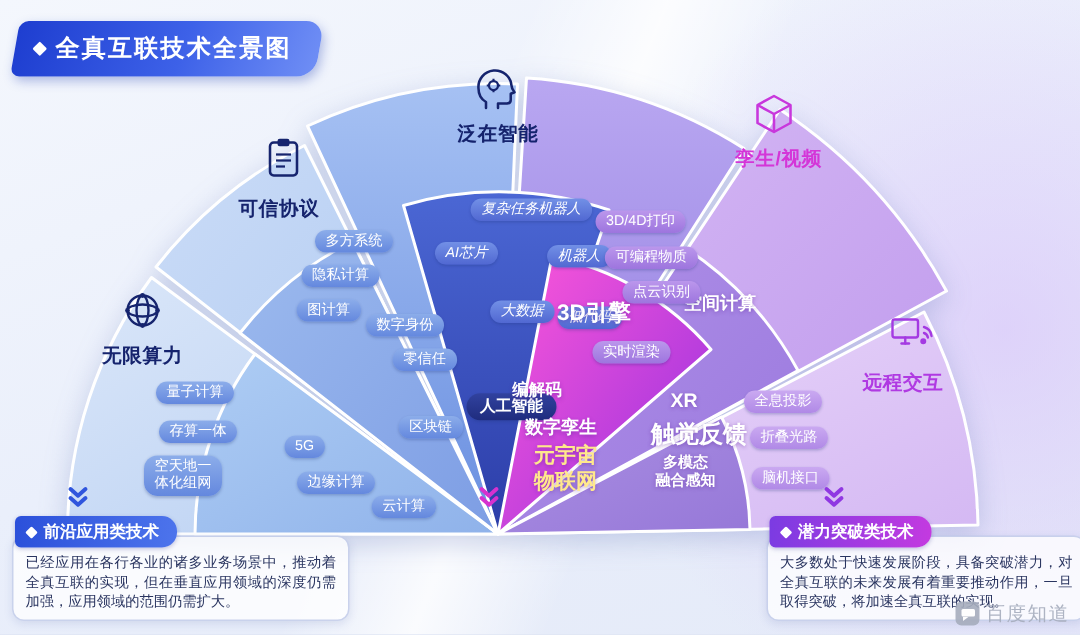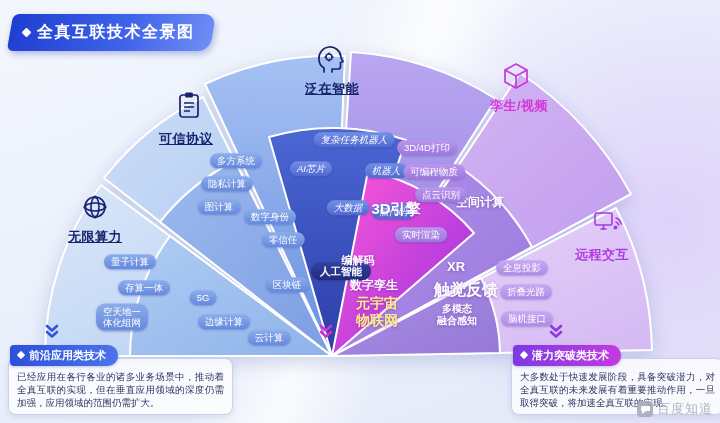--- a/index.html
+++ b/index.html
@@ -19,21 +19,21 @@
   .pb1{background:linear-gradient(180deg,#8cadea,#6488de);}
   .pb2{background:linear-gradient(180deg,#7290e6,#5168d2);font-style:italic;}
   .pdark{background:linear-gradient(180deg,#31429f,#1f2c7e);font-weight:bold;font-size:10.5px;padding:2.5px 9px;}
   .pp1{background:linear-gradient(180deg,#bb97ec,#9d75de);}
   .pp2{background:linear-gradient(180deg,#caa9f1,#b089e6);}
   .wb{position:absolute;transform:translate(-50%,-50%);color:#fff;font-weight:bold;white-space:nowrap;
       text-align:center;text-shadow:0 1px 3px rgba(90,30,150,.45);line-height:1.2;}
   .gold{color:#ffe88c;}
   .ml{white-space:pre-line;}
   .cat{position:absolute;transform:translate(-50%,-50%);font-weight:bold;font-size:13px;white-space:nowrap;letter-spacing:.5px;}
-  .navy{color:#15236d;text-decoration:underline;}
+  .navy{color:#15236d;}
   .mag1{color:#d436d8;}
   .mag2{color:#b03ae2;}
   .icon{position:absolute;transform:translate(-50%,-50%);line-height:0;}
   
   .title-banner{position:absolute;left:10px;top:14px;padding:8px 18px 8px 13px;
     background:linear-gradient(100deg,#1e3ed0 0%,#3d61e8 55%,#6f8ef5 100%);
     border-radius:6px 12px 12px 6px;transform:skewX(-10deg);
     box-shadow:2px 3px 7px rgba(40,70,180,.35);}
   .title-inner{transform:skewX(10deg);display:flex;align-items:center;gap:7px;}
   .title-text{color:#fff;font-weight:bold;font-size:16px;letter-spacing:1.5px;}
@@ -197,21 +197,21 @@
   <span class="cat mag1" style="left:519px;top:106px">孪生/视频</span>
   <span class="cat mag2" style="left:602px;top:255px">远程交互</span>
   <span class="wb" style="left:480px;top:202px;font-size:12px">空间计算</span>
 
   <span class="pill pb1" style="left:236px;top:161px">多方系统</span>
   <span class="pill pb1" style="left:227px;top:184px">隐私计算</span>
   <span class="pill pb1" style="left:219px;top:207px">图计算</span>
   <span class="pill pb1" style="left:270px;top:217px">数字身份</span>
   <span class="pill pb1" style="left:283px;top:240px">零信任</span>
   <span class="pill pb1" style="left:130px;top:262px">量子计算</span>
-  <span class="pill pb1" style="left:144px;top:288px">存算一体</span>
+  <span class="pill pb1" style="left:132px;top:288px">存算一体</span>
   <span class="pill pb1 ml" style="left:122px;top:317px">空天地一
 体化组网</span>
   <span class="pill pb1" style="left:203px;top:298px">5G</span>
   <span class="pill pb1" style="left:224px;top:322px">边缘计算</span>
   <span class="pill pb1" style="left:269px;top:338px">云计算</span>
   <span class="pill pb1" style="left:287px;top:285px">区块链</span>
   <span class="pill pb2" style="left:354px;top:140px">复杂任务机器人</span>
   <span class="pill pb2" style="left:311px;top:169px">AI芯片</span>
   <span class="pill pb2" style="left:386px;top:171px">机器人</span>
   <span class="pill pb2" style="left:348px;top:208px">大数据</span>

